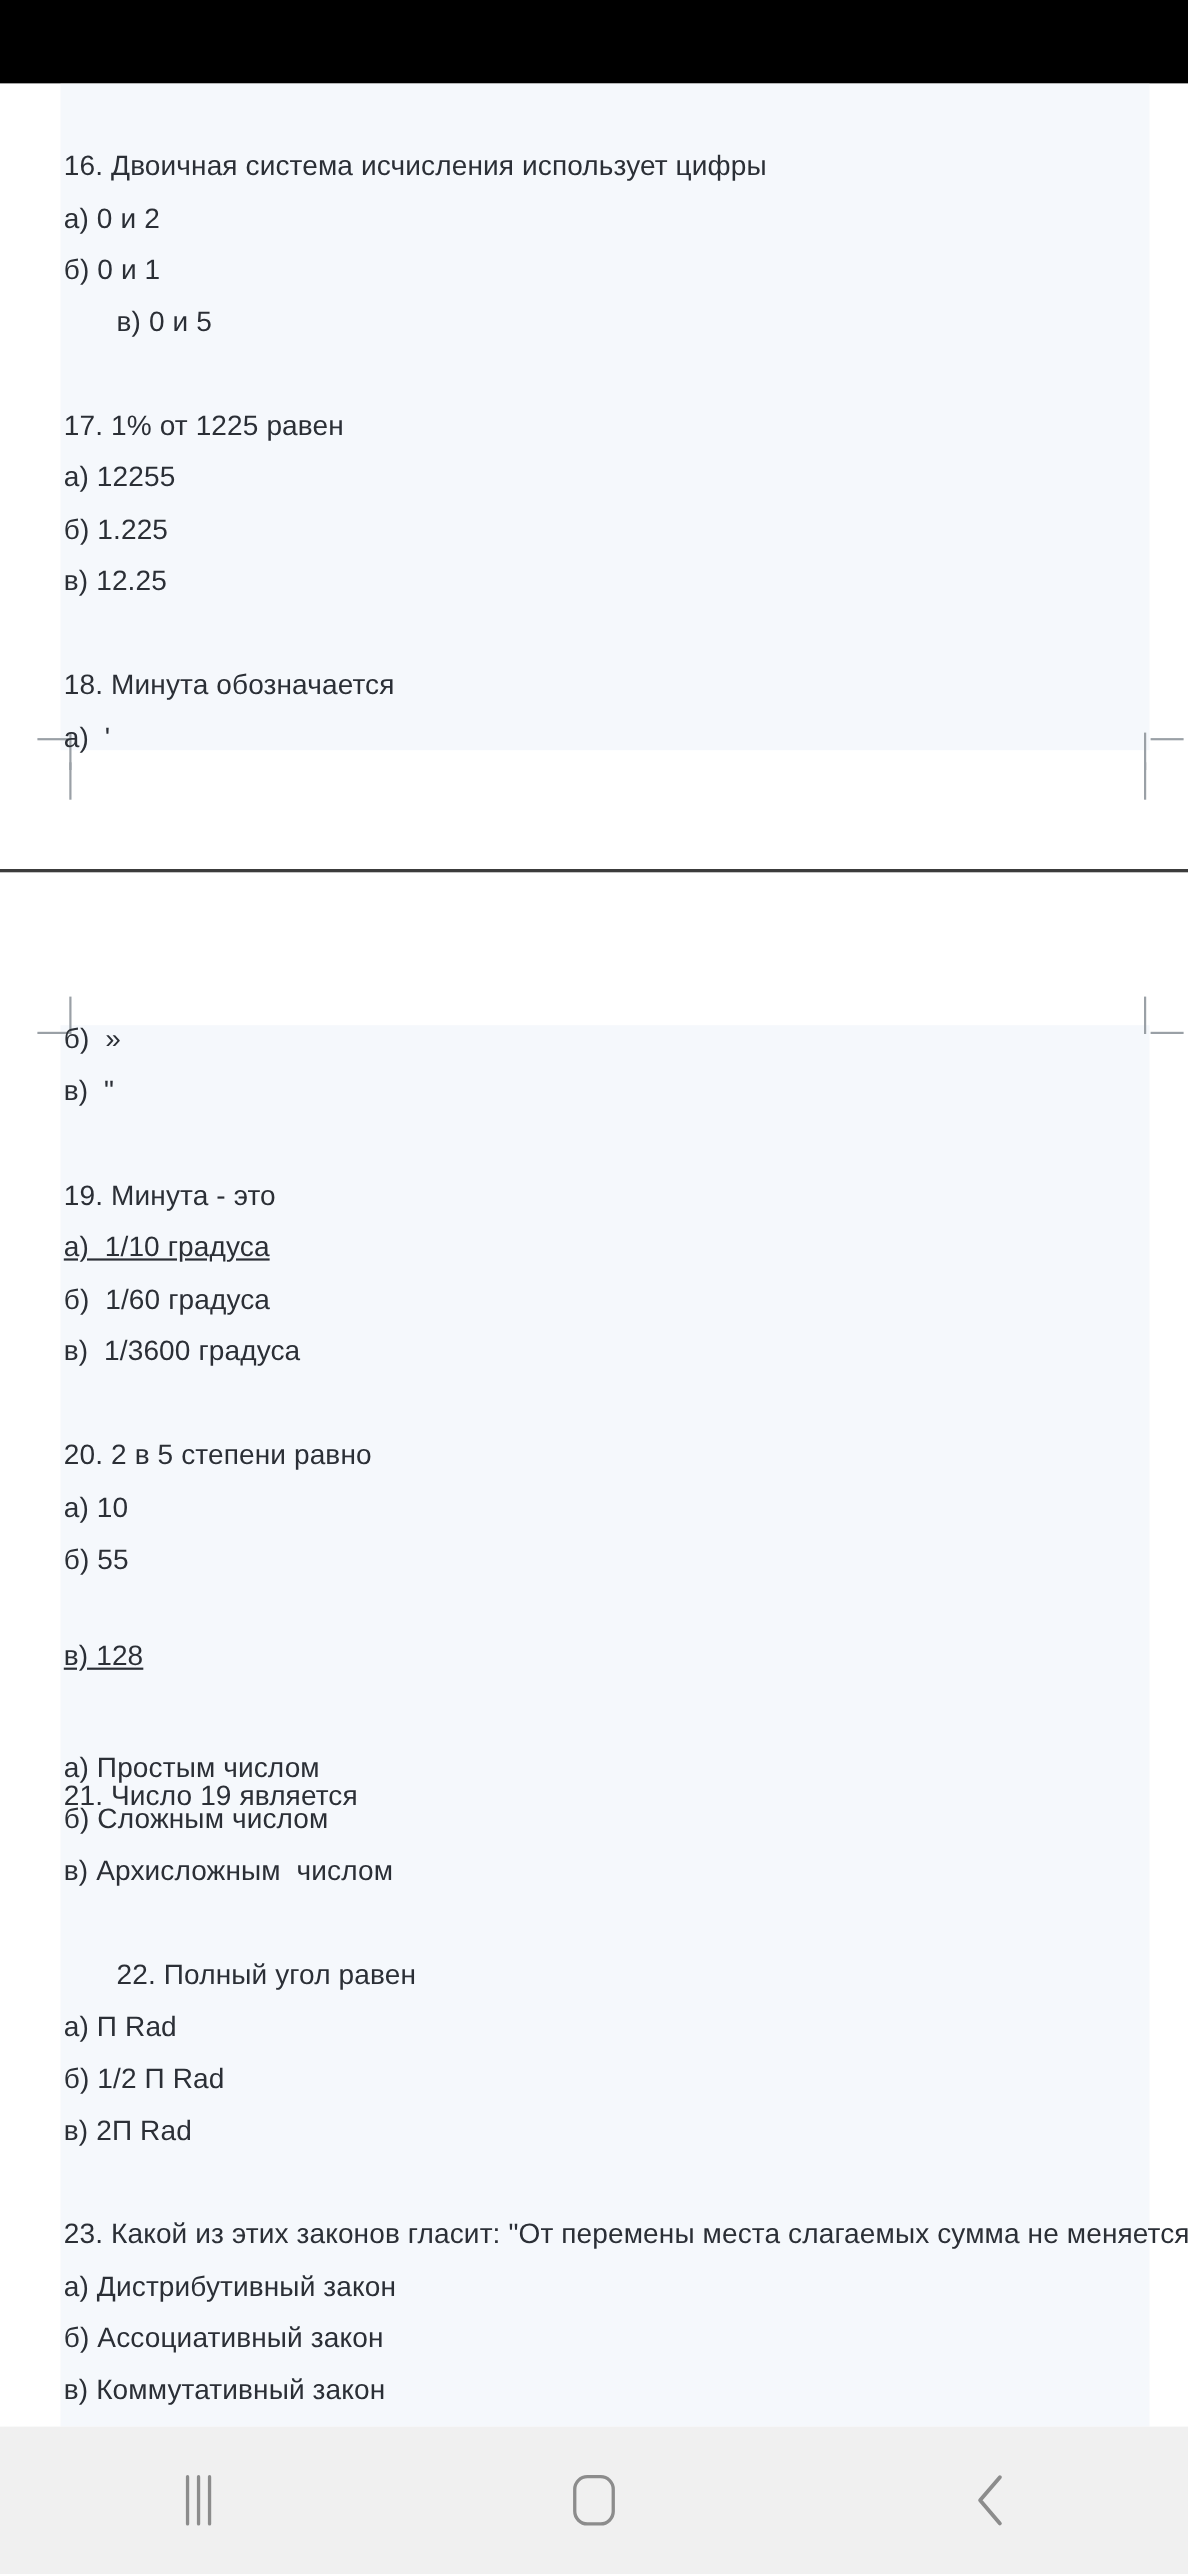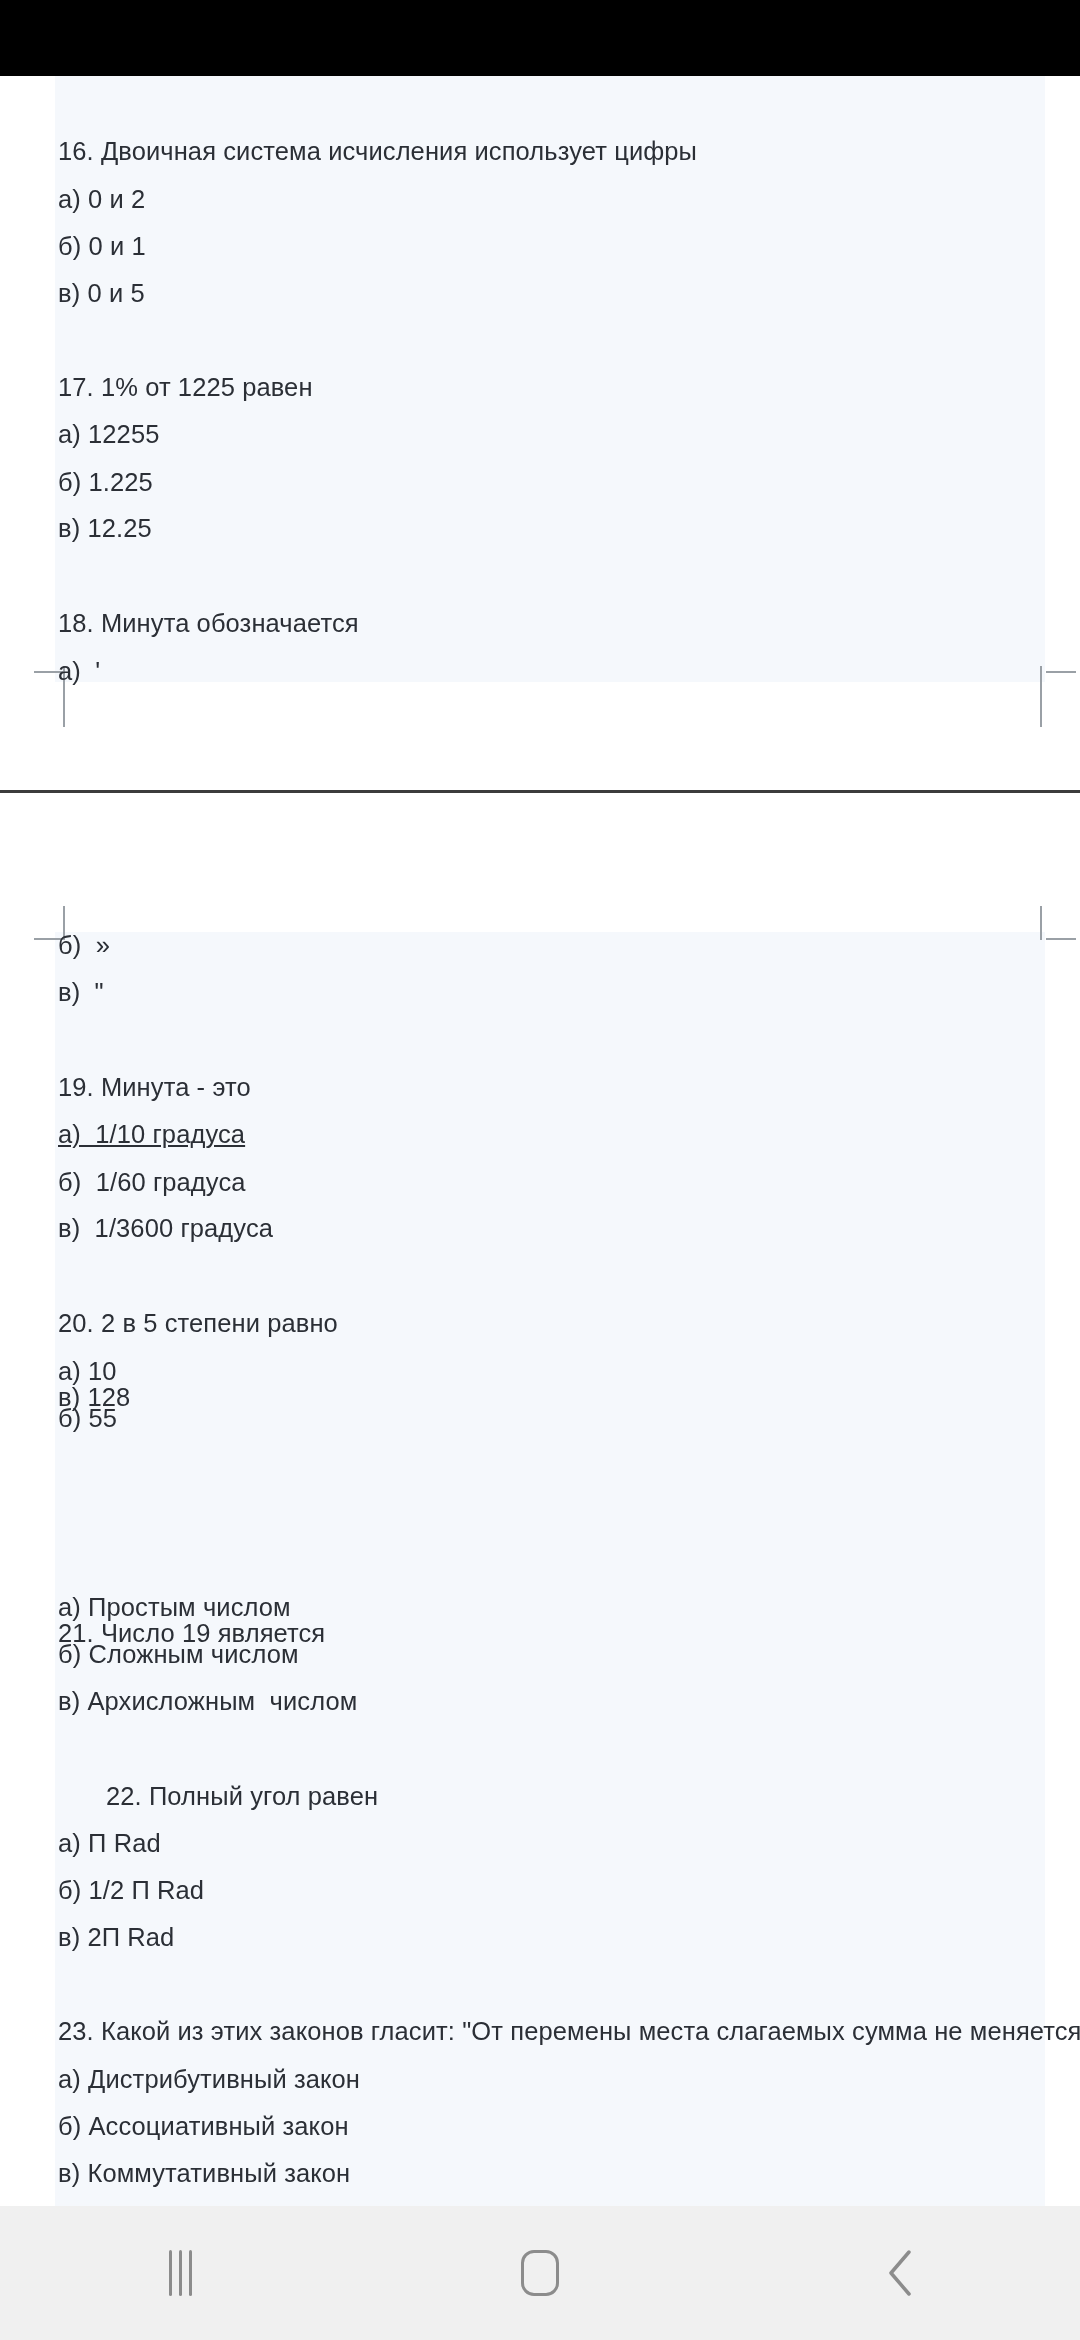--- a/index.html
+++ b/index.html
@@ -88,37 +88,37 @@
 
     <div class="mark v" style="left:63px;top:830px;"></div>
     <div class="mark h" style="left:34px;top:862px;"></div>
     <div class="mark v" style="left:1040px;top:830px;"></div>
     <div class="mark h" style="left:1046px;top:862px;"></div>
 
     <div id="textlayer">
         <div class="line q" style="top: 63px;">16. Двоичная система исчисления использует цифры</div>
         <div class="line q" style="top: 111px;">а) 0 и 2</div>
         <div class="line q" style="top: 158px;">б) 0 и 1</div>
-        <div class="line q" style="top: 205px;">в) 0 и 5</div>
+        <div class="line q" style="top: 205px; margin-left: 48px;">в) 0 и 5</div>
         <div class="line q" style="top: 299px;">17. 1% от 1225 равен</div>
         <div class="line q" style="top: 346px;">а) 12255</div>
         <div class="line q" style="top: 394px;">б) 1.225</div>
         <div class="line q" style="top: 440px;">в) 12.25</div>
         <div class="line q" style="top: 535px;">18. Минута обозначается</div>
         <div class="line q" style="top: 583px;">а)  '</div>
         <div class="line q" style="top: 857px;">б)  »</div>
         <div class="line q" style="top: 904px;">в)  "</div>
         <div class="line q" style="top: 999px;">19. Минута - это</div>
         <div class="line q" style="top: 1046px; text-decoration: underline;">а)  1/10 градуса</div>
         <div class="line q" style="top: 1094px;">б)  1/60 градуса</div>
         <div class="line q" style="top: 1140px;">в)  1/3600 градуса</div>
         <div class="line q" style="top: 1235px;">20. 2 в 5 степени равно</div>
         <div class="line q" style="top: 1283px;">а) 10</div>
         <div class="line q" style="top: 1330px;">б) 55</div>
-        <div class="line q" style="top: 1309px;">в) 128</div>
+        <div class="line q" style="top: 1418px; text-decoration: underline;">в) 128</div>
         <div class="line q" style="top: 1545px;">21. Число 19 является</div>
         <div class="line q" style="top: 1519px;">а) Простым числом</div>
         <div class="line q" style="top: 1566px;">б) Сложным числом</div>
         <div class="line q" style="top: 1613px;">в) Архисложным  числом</div>
         <div class="line q" style="top: 1708px; margin-left: 48px;">22. Полный угол равен</div>
         <div class="line q" style="top: 1755px;">а) П Rad</div>
         <div class="line q" style="top: 1802px;">б) 1/2 П Rad</div>
         <div class="line q" style="top: 1849px;">в) 2П Rad</div>
         <div class="line q" style="top: 1943px;">23. Какой из этих законов гласит: "От перемены места слагаемых сумма не меняется"</div>
         <div class="line q" style="top: 1991px;">а) Дистрибутивный закон</div>

